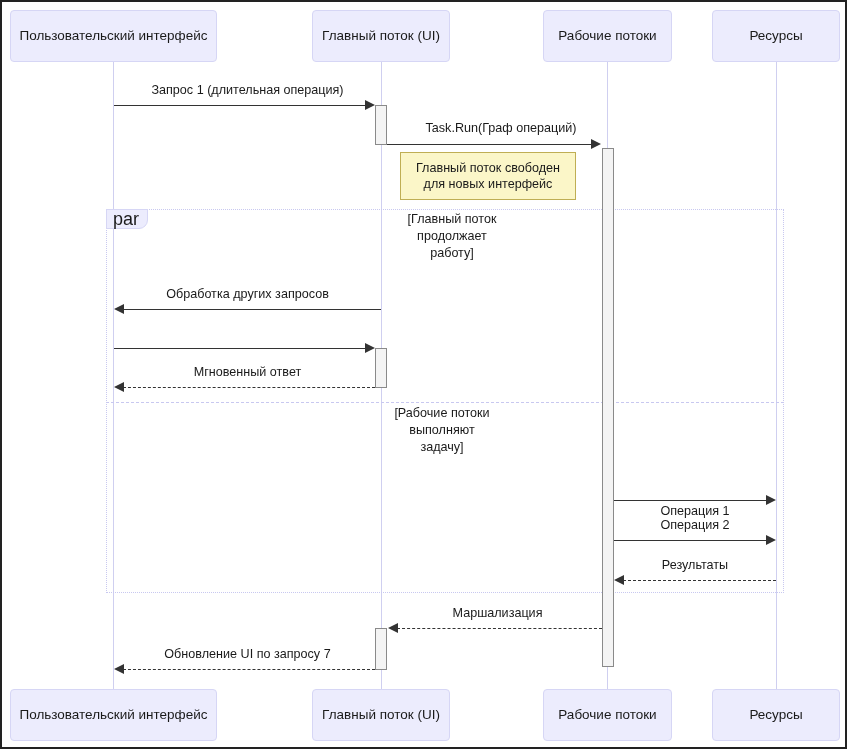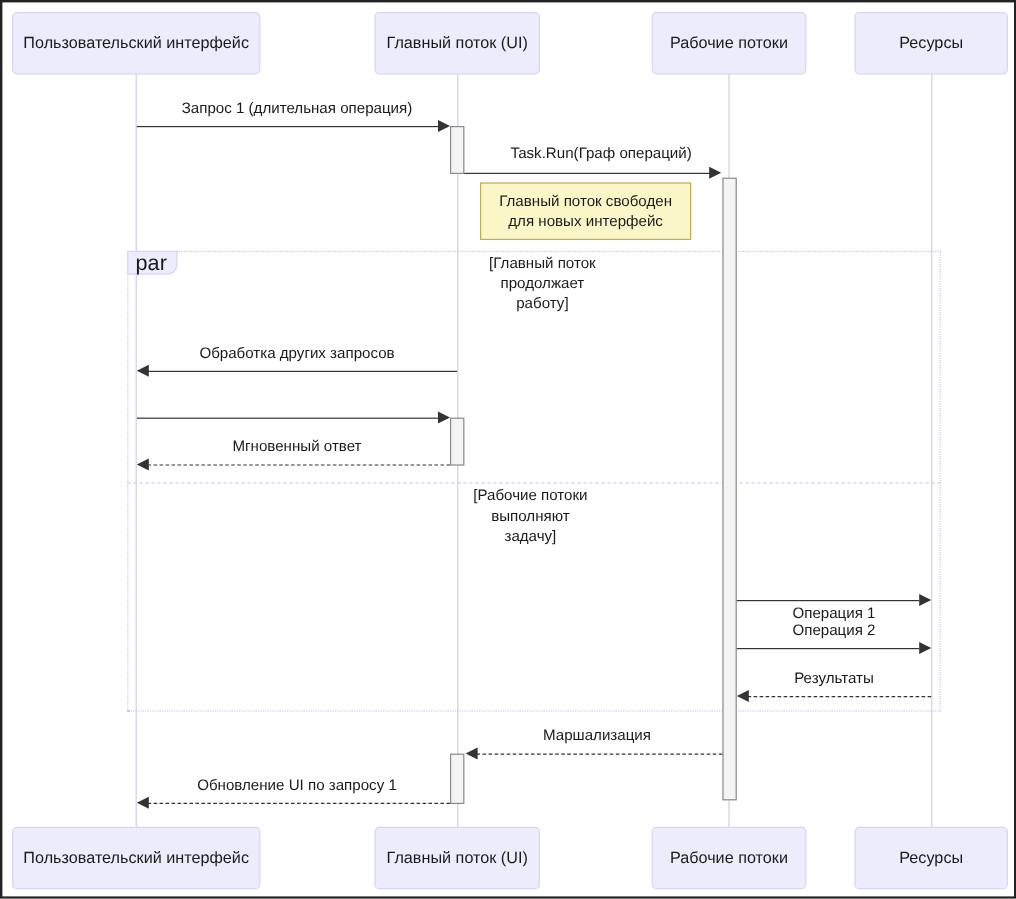--- a/index.html
+++ b/index.html
@@ -195,21 +195,21 @@
   <div class="arrow-head right" style="left:764px; top:533px;"></div>
 
   <div class="msg-label" style="left:612px; top:556px; width:162px;">Результаты</div>
   <div class="msg-line dashed" style="left:621px; top:578px; width:153px;"></div>
   <div class="arrow-head left" style="left:612px; top:573px;"></div>
 
   <div class="msg-label" style="left:386px; top:604px; width:219px;">Маршализация</div>
   <div class="msg-line dashed" style="left:395px; top:626px; width:205px;"></div>
   <div class="arrow-head left" style="left:386px; top:621px;"></div>
 
-  <div class="msg-label" style="left:112px; top:645px; width:267px;">Обновление UI по запросу 1</div>
+  <div class="msg-label" style="left:112px; top:645px; width:267px;">Обновление UI по запросу 7</div>
   <div class="msg-line dashed" style="left:121px; top:667px; width:252px;"></div>
   <div class="arrow-head left" style="left:112px; top:662px;"></div>
 
   <div class="participant-box" style="left:8px; top:687px; width:207px; height:52px;">
     <span>Пользовательский интерфейс</span>
   </div>
   <div class="participant-box" style="left:310px; top:687px; width:138px; height:52px;">
     <span>Главный поток (UI)</span>
   </div>
   <div class="participant-box" style="left:541px; top:687px; width:129px; height:52px;">

